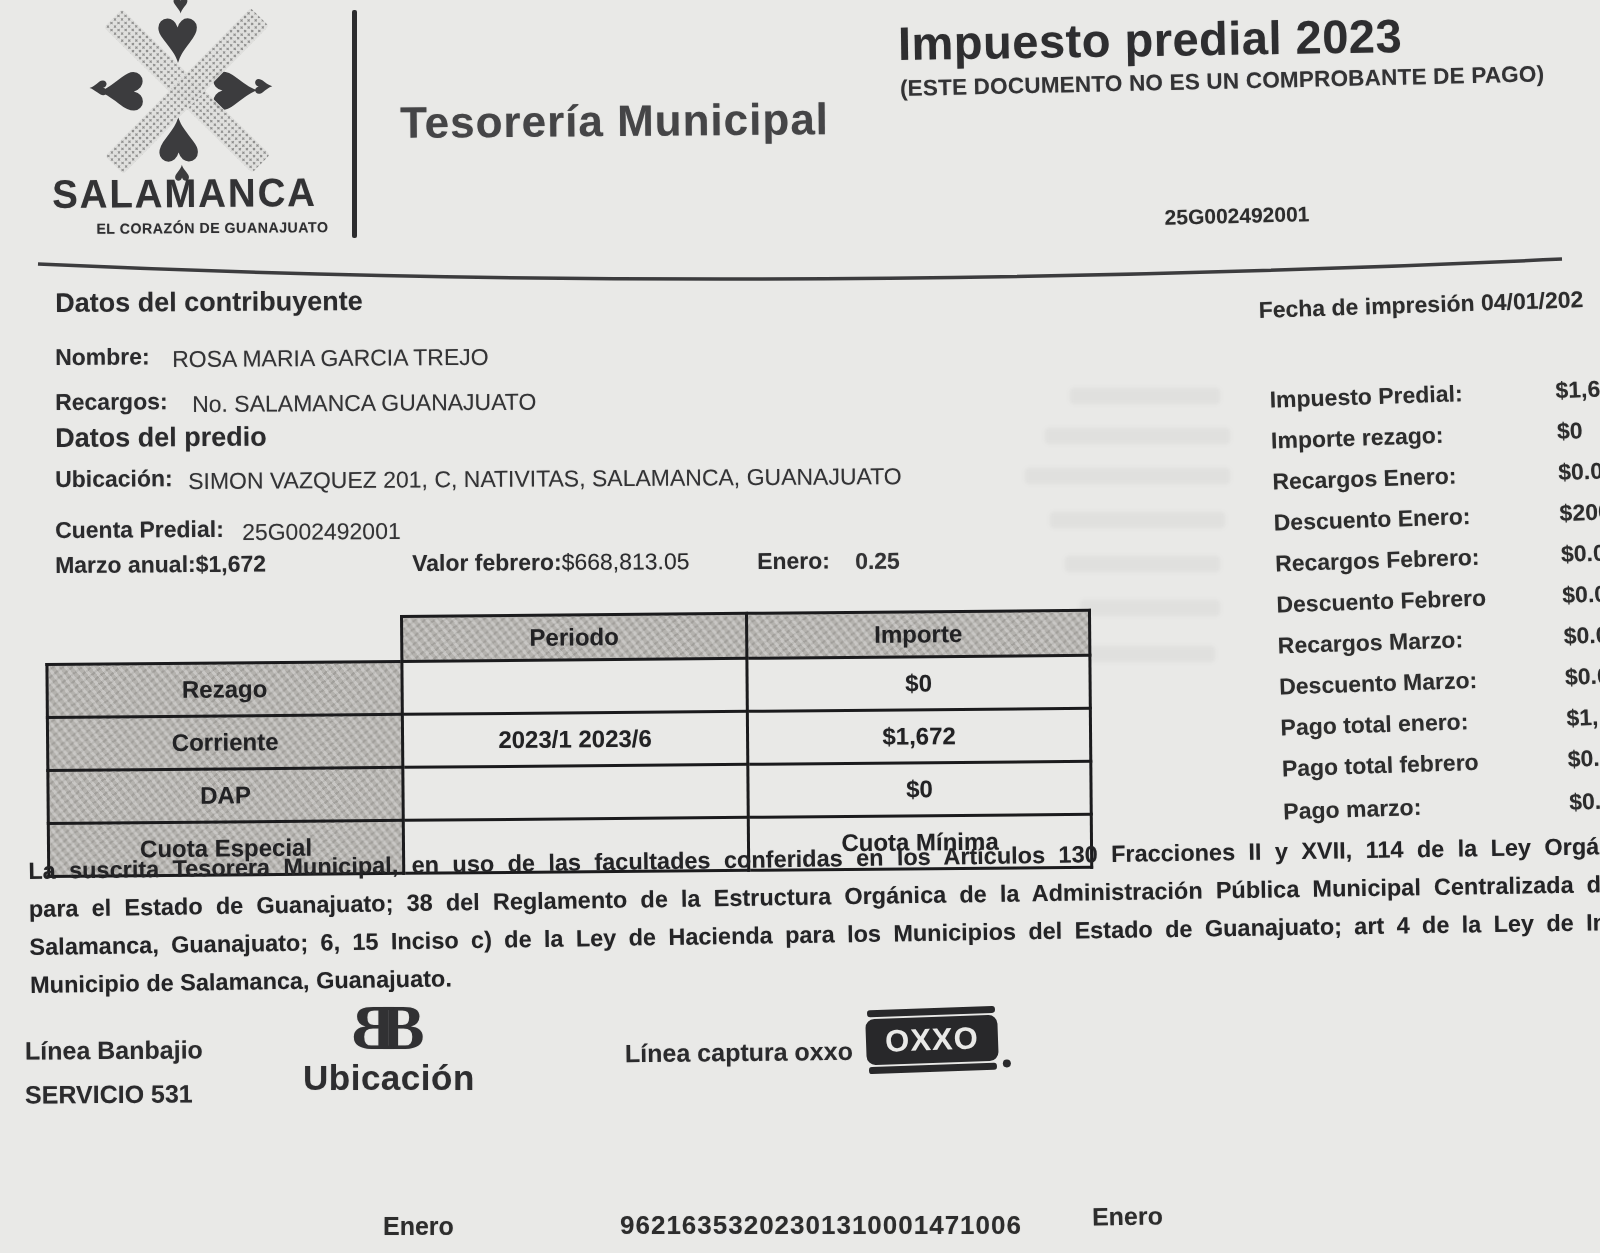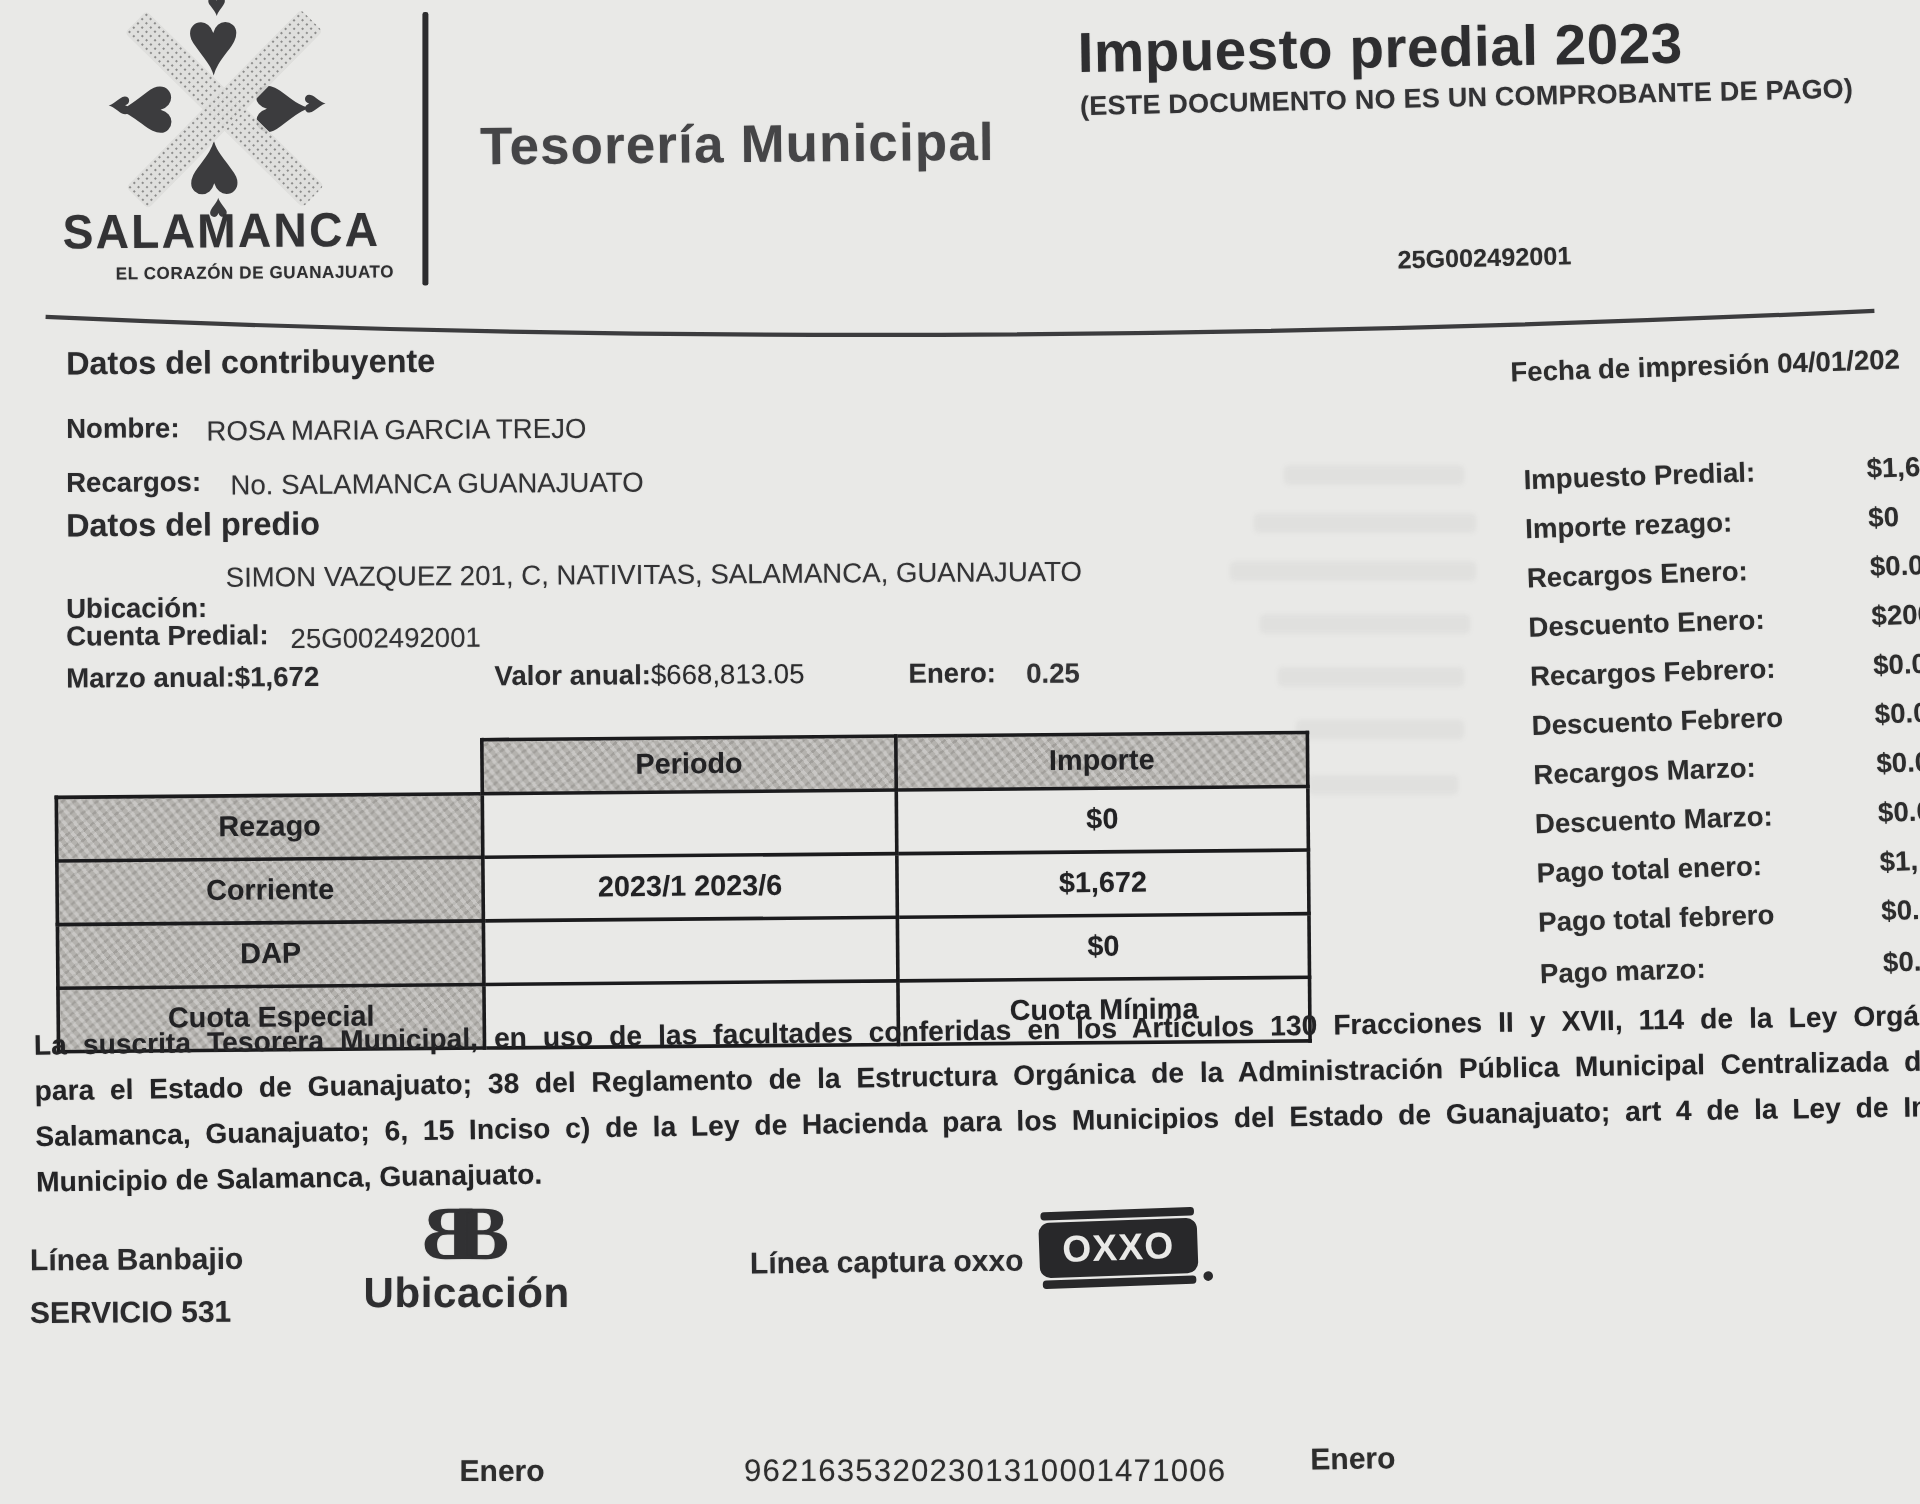--- a/index.html
+++ b/index.html
@@ -75,21 +75,21 @@
   .bc-left{left:18px;top:1103px;width:537px;height:110px;transform:rotate(-.4deg);}
   .bc-left-label{left:24px;top:1214px;font-size:26px;font-weight:800;letter-spacing:1px;}
   .bc-left-month{left:383px;top:1212px;font-size:25px;font-weight:800;}
   .oxxo-logo{left:866px;top:1008px;width:132px;transform:rotate(-2deg);}
   .oxxo-bar{height:7px;background:#28282a;border-radius:3px;margin:0 2px;}
   .oxxo-mid{height:46px;background:#28282a;border-radius:9px;margin:2px 0;
             display:flex;align-items:center;justify-content:center;}
   .oxxo-text{color:#e9e9e7;font-size:31px;font-weight:800;letter-spacing:1px;text-shadow:none;}
   .oxxo-dot{position:absolute;right:-12px;bottom:2px;width:8px;height:8px;border-radius:50%;background:#2a2a2c;}
   .bc-right{left:612px;top:1106px;width:552px;height:102px;transform:rotate(-.6deg);}
-  .bc-right-label{left:620px;top:1210px;font-size:26px;font-weight:400;letter-spacing:1px;}
+  .bc-right-label{left:620px;top:1210px;font-size:26px;font-weight:700;letter-spacing:1px;}
   .bc-right-month{left:1092px;top:1202px;font-size:25px;font-weight:800;transform:rotate(-1deg);}
 
   
   .logo{left:97px;top:2px;width:180px;height:178px;transform:rotate(-.5deg);}
   .logo .h{position:absolute;color:#3c3c3e;line-height:1;text-shadow:none;}
   .logo .band{position:absolute;left:-14px;top:76px;width:208px;height:26px;border-radius:4px;
       background-color:rgba(222,222,220,.9);
       background-image:radial-gradient(rgba(70,70,70,.55) 1.2px, rgba(0,0,0,0) 1.3px);
       background-size:5px 5px;}
 </style>
@@ -122,26 +122,26 @@
   <svg class="abs rule-curve" width="1600" height="46">
     <path d="M 38 14 C 520 36, 1020 34, 1562 9" stroke="#3c3c3e" stroke-width="3.5" fill="none"></path>
   </svg>
 
   <div class="abs sec-title" style="left:55px;top:288px;">Datos del contribuyente</div>
   <div class="abs f-label" style="left:55px;top:344px;">Nombre:</div>
   <div class="abs f-value" style="left:172px;top:346px;">ROSA MARIA GARCIA TREJO</div>
   <div class="abs f-label" style="left:55px;top:389px;">Recargos:</div>
   <div class="abs f-value" style="left:192px;top:391px;">No. SALAMANCA GUANAJUATO</div>
   <div class="abs sec-title" style="left:55px;top:423px;">Datos del predio</div>
-  <div class="abs f-label" style="left:55px;top:466px;margin-top:28px;">Ubicación:</div>
+  <div class="abs f-label" style="left:55px;top:466px;">Ubicación:</div>
   <div class="abs f-value" style="left:188px;top:468px;">SIMON VAZQUEZ 201, C, NATIVITAS, SALAMANCA, GUANAJUATO</div>
   <div class="abs f-label" style="left:55px;top:517px;">Cuenta Predial:</div>
   <div class="abs f-value" style="left:242px;top:519px;">25G002492001</div>
   <div class="abs f-label" style="left:55px;top:552px;"><span>Marzo anual:</span><span style="font-weight:700;">$1,672</span></div>
-  <div class="abs f-label" style="left:412px;top:550px;"><span>Valor anual:</span><span style="font-weight:400;">$668,813.05</span></div>
+  <div class="abs f-label" style="left:412px;top:550px;"><span>Valor febrero:</span><span style="font-weight:400;">$668,813.05</span></div>
   <div class="abs f-label" style="left:757px;top:548px;">Enero:</div>
   <div class="abs f-value" style="left:855px;top:548px;font-weight:600;">0.25</div>
 
   <div class="ghost" style="left:1070px;top:388px;width:150px;height:16px;"></div>
   <div class="ghost" style="left:1045px;top:428px;width:185px;height:16px;"></div>
   <div class="ghost" style="left:1025px;top:468px;width:205px;height:16px;"></div>
   <div class="ghost" style="left:1050px;top:512px;width:175px;height:16px;"></div>
   <div class="ghost" style="left:1065px;top:556px;width:155px;height:16px;"></div>
   <div class="ghost" style="left:1080px;top:600px;width:140px;height:16px;"></div>
   <div class="ghost" style="left:1090px;top:646px;width:125px;height:16px;"></div>

